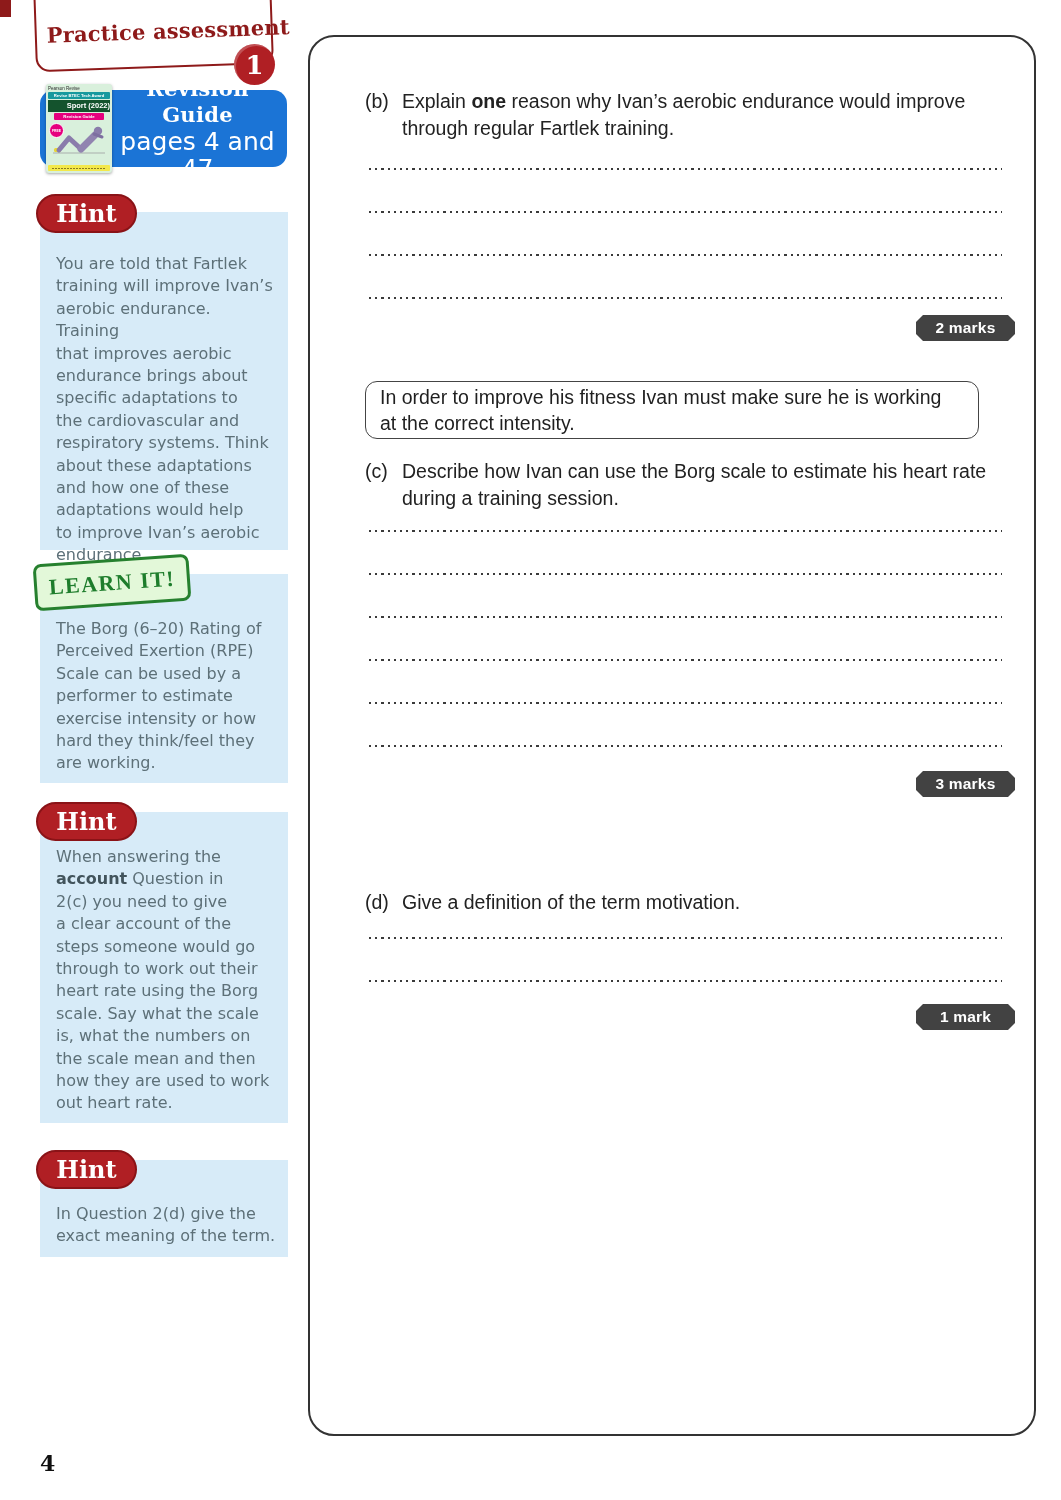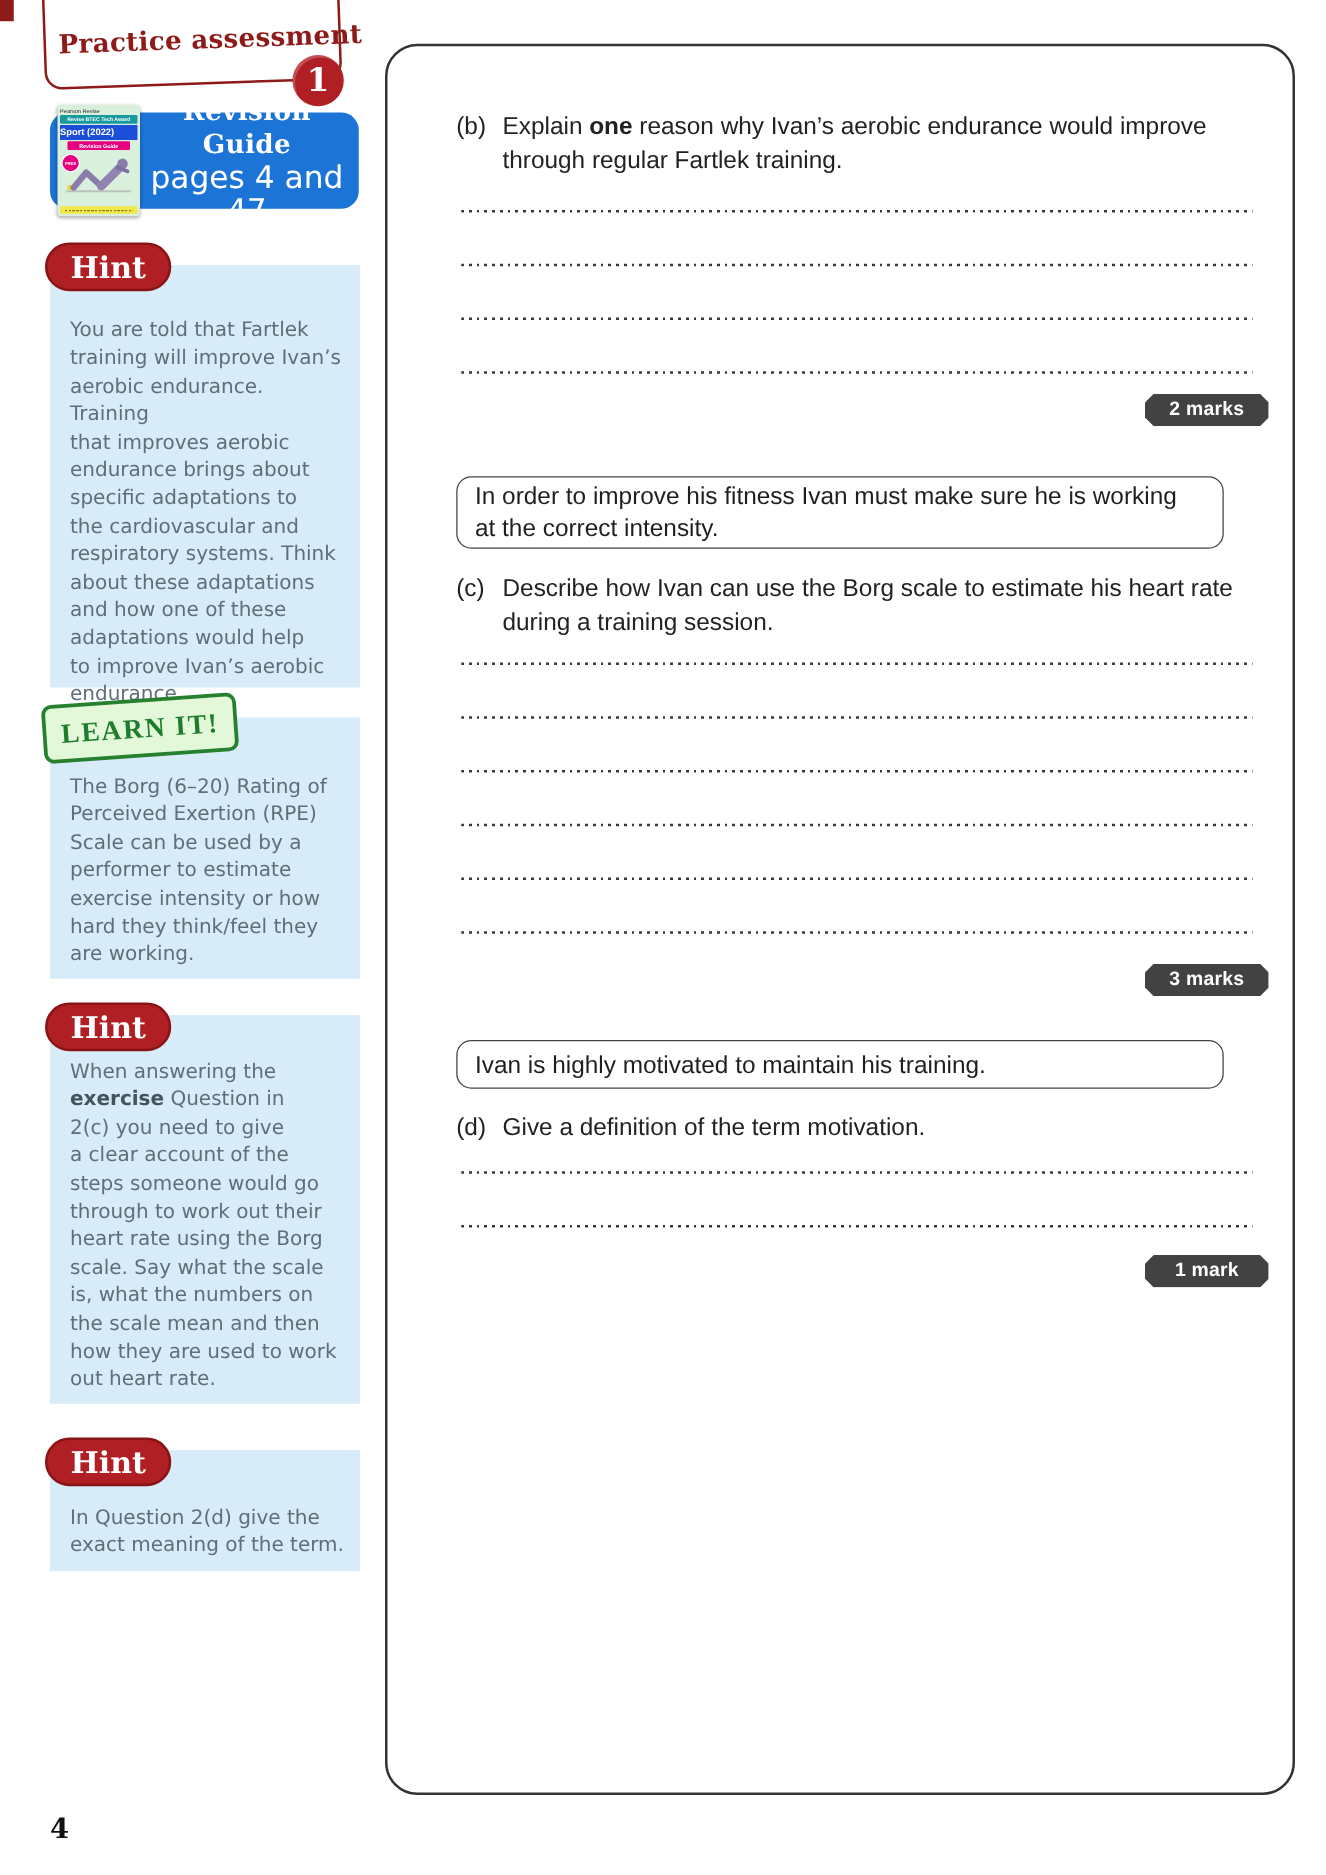--- a/index.html
+++ b/index.html
@@ -25,22 +25,22 @@
            justify-content:center;text-align:center;color:#fff;}
   .rg-title{font-family:"DejaVu Serif",serif;font-weight:700;font-size:21px;line-height:26px;letter-spacing:.3px;}
   .rg-pages{font-family:cursive,"DejaVu Sans",sans-serif;font-size:25px;line-height:27px;}
 
   .book{position:absolute;left:46px;top:84px;width:66px;height:89px;background:var(--cover);
         border-radius:3px;z-index:2;box-shadow:0 1px 3px rgba(0,0,0,.35);overflow:hidden;
         display:flex;flex-direction:column;align-items:center;padding:2px 2px 0 2px;box-sizing:border-box;gap:1px;}
   .book-brand{font-size:4.5px;color:#2a2a2a;align-self:flex-start;line-height:5px;}
   .book-banner-top{width:100%;background:var(--teal);color:#fff;font-size:4.2px;font-weight:700;
                    text-align:center;padding:1px 0;border-radius:1px;line-height:5px;}
-  .book-banner-title{width:100%;background:#1d4ed8;color:#fff;font-size:7.5px;font-weight:700;
-                     text-align:left;padding:2px 0;line-height:8px;}
+  .book-banner-title{width:100%;background:#14532d;color:#fff;font-size:7.5px;font-weight:700;
+                     text-align:right;padding:2px 0;line-height:8px;}
   .book-banner-sub{width:80%;background:var(--pink);color:#fff;font-size:4.3px;font-weight:700;
                    text-align:center;padding:1px 0;border-radius:1px;line-height:5px;}
   .book-free{position:absolute;left:3px;top:39px;width:13px;height:13px;border-radius:50%;background:var(--pink);
              color:#fff;font-size:3.4px;font-weight:700;display:flex;align-items:center;justify-content:center;
              border:1px solid #fff;}
   .book-strip{position:absolute;left:2px;right:2px;bottom:2px;height:6px;background:var(--yellow);border-radius:1px;}
   .book-strip::after{content:"";position:absolute;left:4px;right:4px;top:2.5px;height:1px;
                      background:repeating-linear-gradient(90deg,#8a7a20 0 2px,transparent 2px 3px);}
   .book svg{margin-top:1px;}
 
@@ -142,21 +142,21 @@
 Scale can be used by a
 performer to estimate
 exercise intensity or how
 hard they think/feel they
 are working.</p>
   </div>
 
   <div class="hint-pill" style="top:802px;">Hint</div>
   <div class="hint-box" style="top:812px;height:311px;">
     <p style="margin-top:34px;"><span>When answering the
-</span><span class="hint-bold">exercise</span><span> Question in
+</span><span class="hint-bold">account</span><span> Question in
 2(c) you need to give
 a clear account of the
 steps someone would go
 through to work out their
 heart rate using the Borg
 scale. Say what the scale
 is, what the numbers on
 the scale mean and then
 how they are used to work
 out heart rate.</span></p>
@@ -194,21 +194,20 @@
     <div class="answer-lines" style="top:452px;">
         <div class="dotline"></div>
         <div class="dotline"></div>
         <div class="dotline"></div>
         <div class="dotline"></div>
         <div class="dotline"></div>
         <div class="dotline"></div>
       </div>
     <div class="marks-badge" style="top:734px;">3 marks</div>
 
-    <div class="scenario-box" style="top:795px;height:39px;">Ivan is highly motivated to maintain his training.</div>
 
     <div class="q-row" style="left:55px;top:852px;">
       <span class="q-label">(d)</span>
       <span class="q-text">Give a definition of the term motivation.</span>
     </div>
     <div class="answer-lines" style="top:859px;">
         <div class="dotline"></div>
         <div class="dotline"></div>
       </div>
     <div class="marks-badge" style="top:967px;">1 mark</div>

